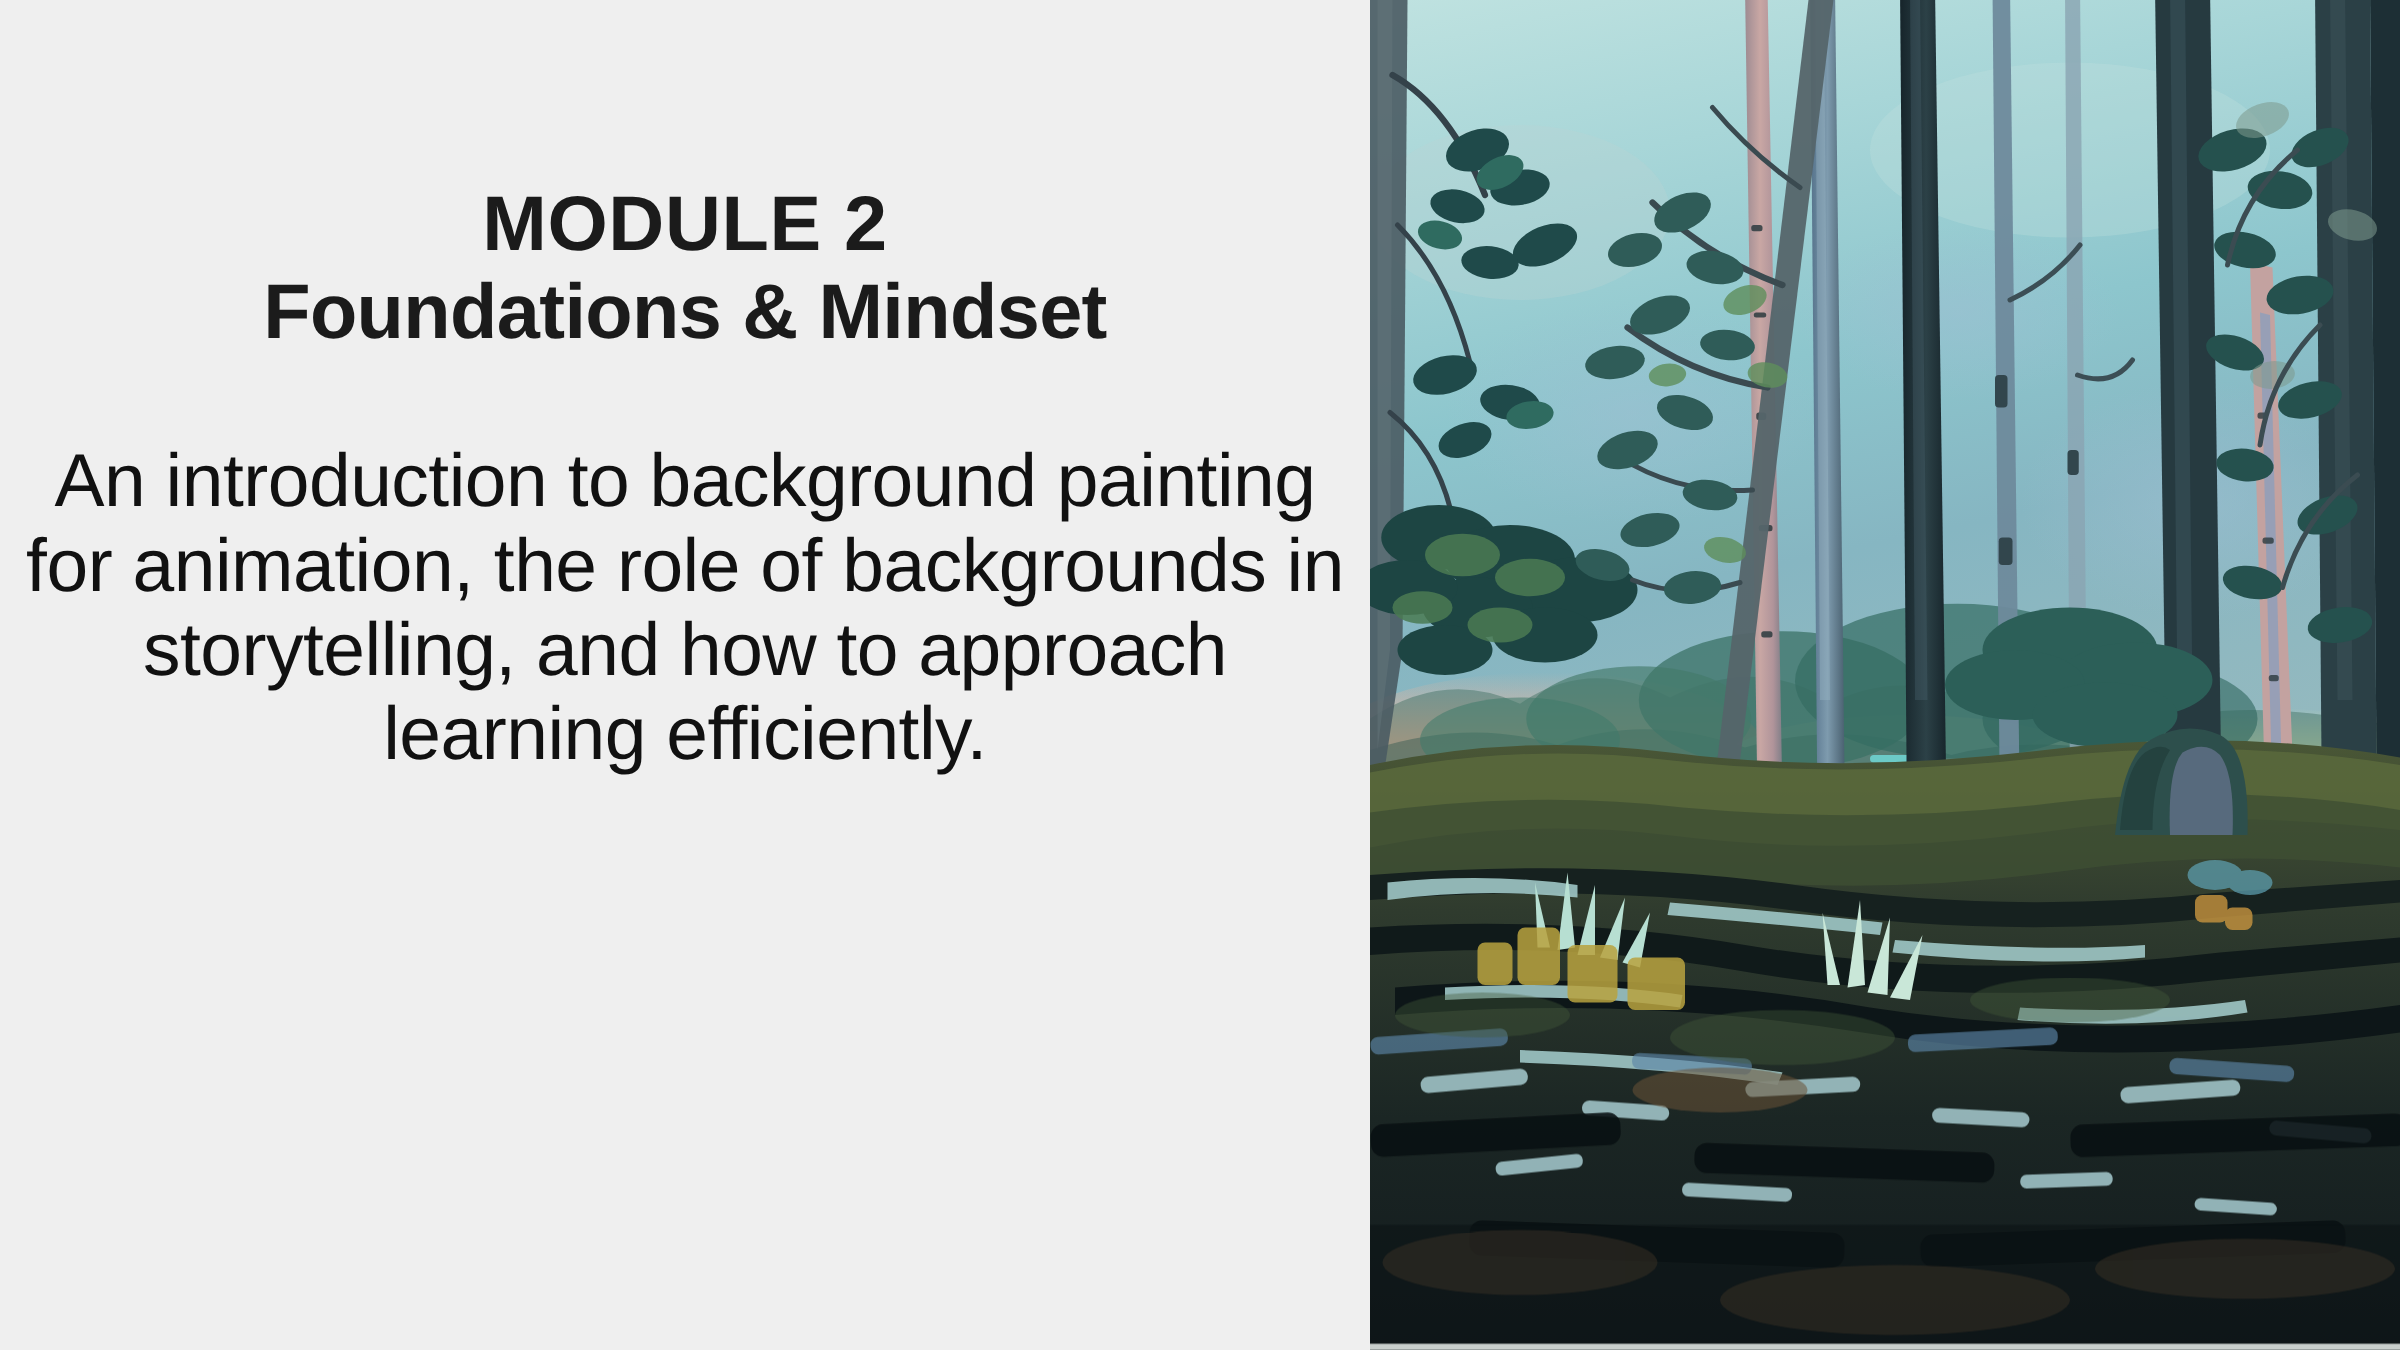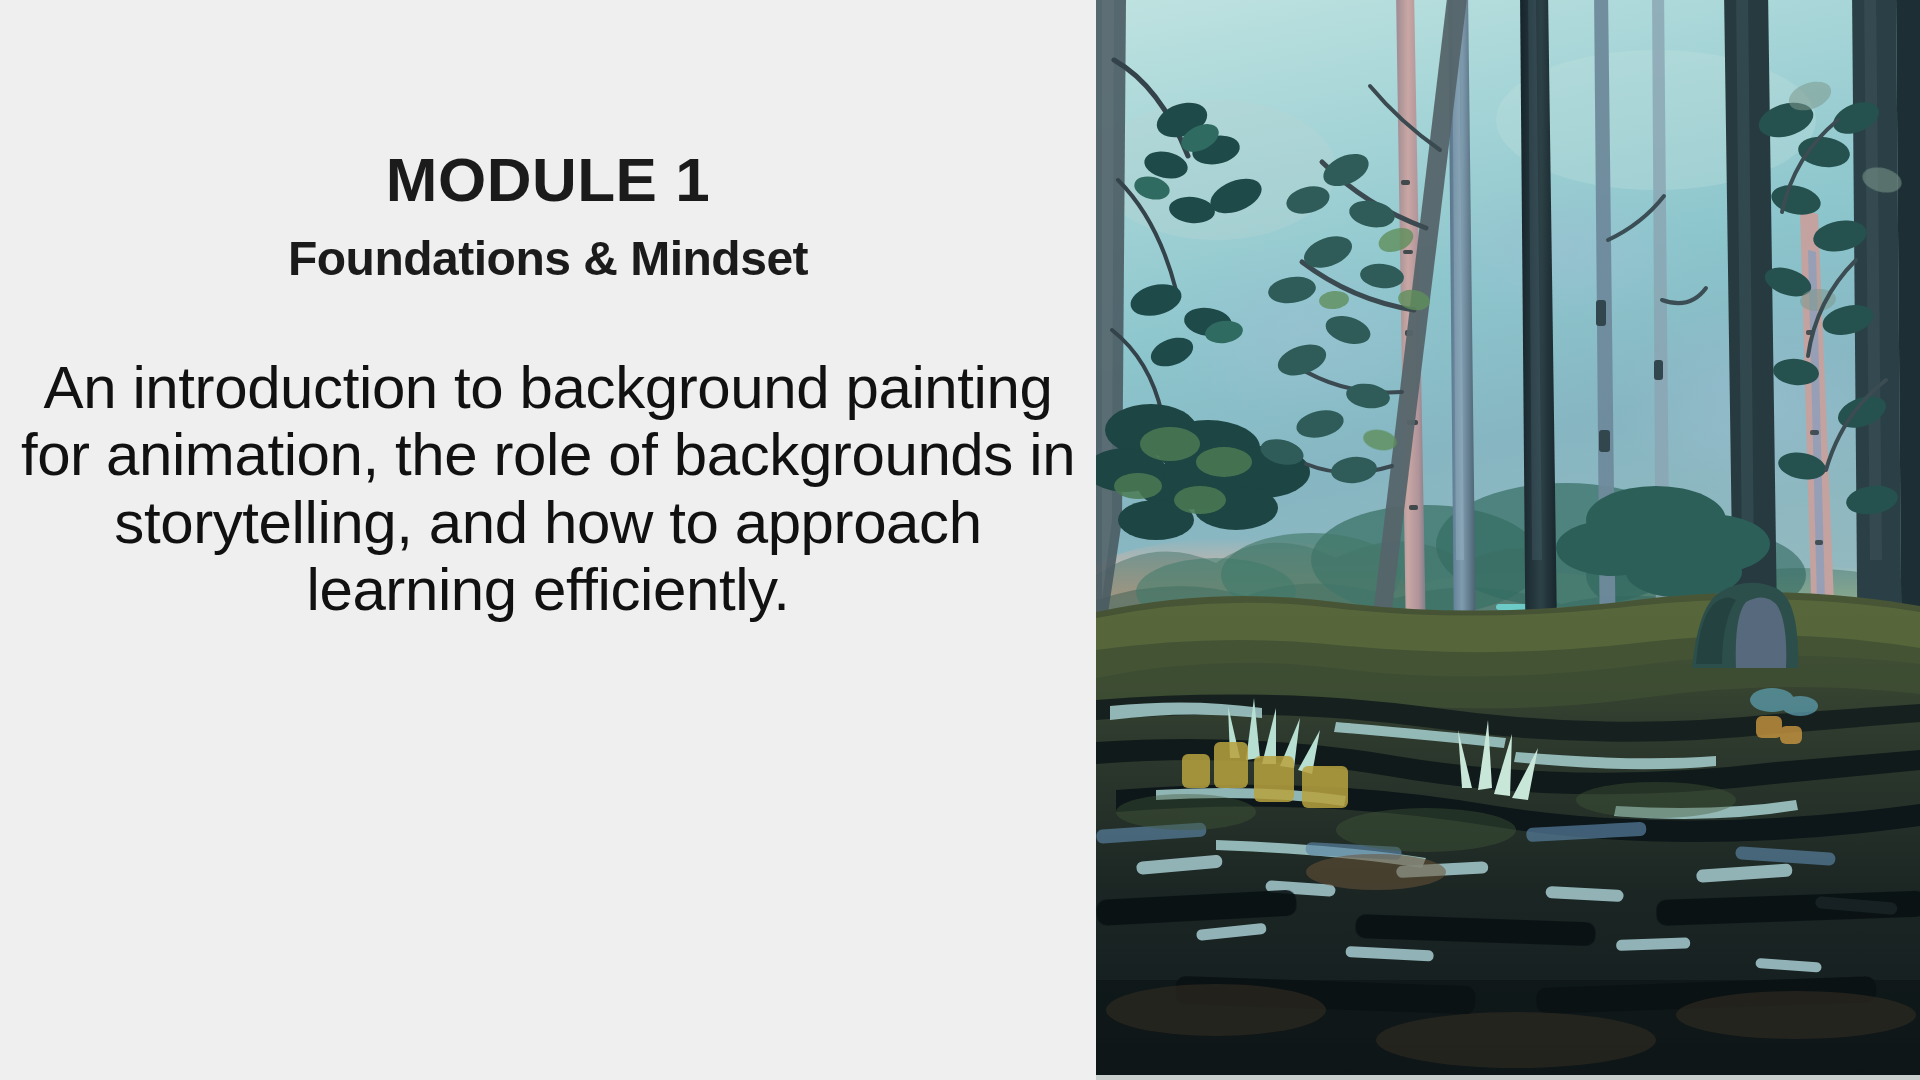--- a/index.html
+++ b/index.html
@@ -43,22 +43,22 @@
     margin: 0;
     width: 100%;
   }
   .module-heading .line-1 {
     display: block;
     font-size: 62px;
     letter-spacing: 0.5px;
   }
   .module-heading .line-2 {
     display: block;
-    font-size: 48px;
-    margin-top: 24px;
+    font-size: 62px;
+    margin-top: 7px;
   }
   .module-desc {
     margin: 12px;
     padding-top: 58px;
     width: 1060px;
     text-align: center;
     color: #111111;
     font-size: 60px;
     font-weight: 400;
     line-height: 1.12;
@@ -87,21 +87,21 @@
     background: #c9cfcd;
   }
 </style>
 </head>
 <body>
 
 <div class="slide">
 
   <section class="text-panel">
     <h1 class="module-heading">
-      <span class="line-1">MODULE 1</span>
+      <span class="line-1">MODULE 2</span>
       <span class="line-2">Foundations &amp; Mindset</span>
     </h1>
     <p class="module-desc">An introduction to background painting for animation, the role of backgrounds in storytelling, and how to approach learning efficiently.</p>
   </section>
 
   <section class="art-panel">
     <svg class="art-svg" viewBox="0 0 824 1080" preserveAspectRatio="xMidYMid slice">
       <defs>
         <linearGradient id="skyGrad" x1="0" y1="0" x2="0.25" y2="1">
           <stop offset="0%" stop-color="#bfe2e0"></stop>

